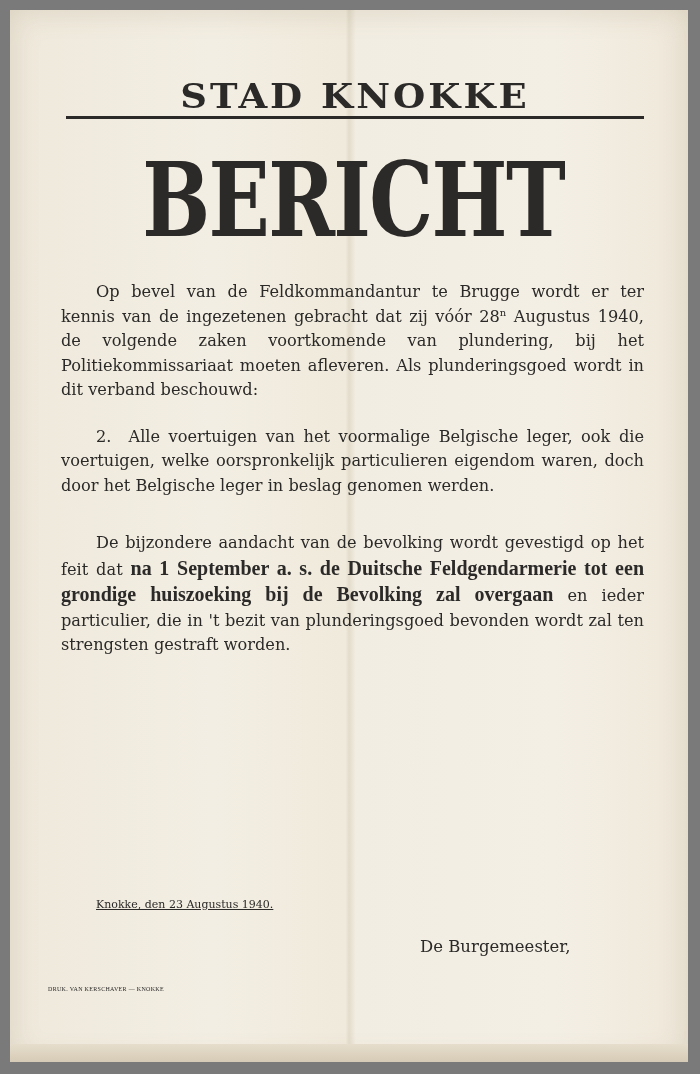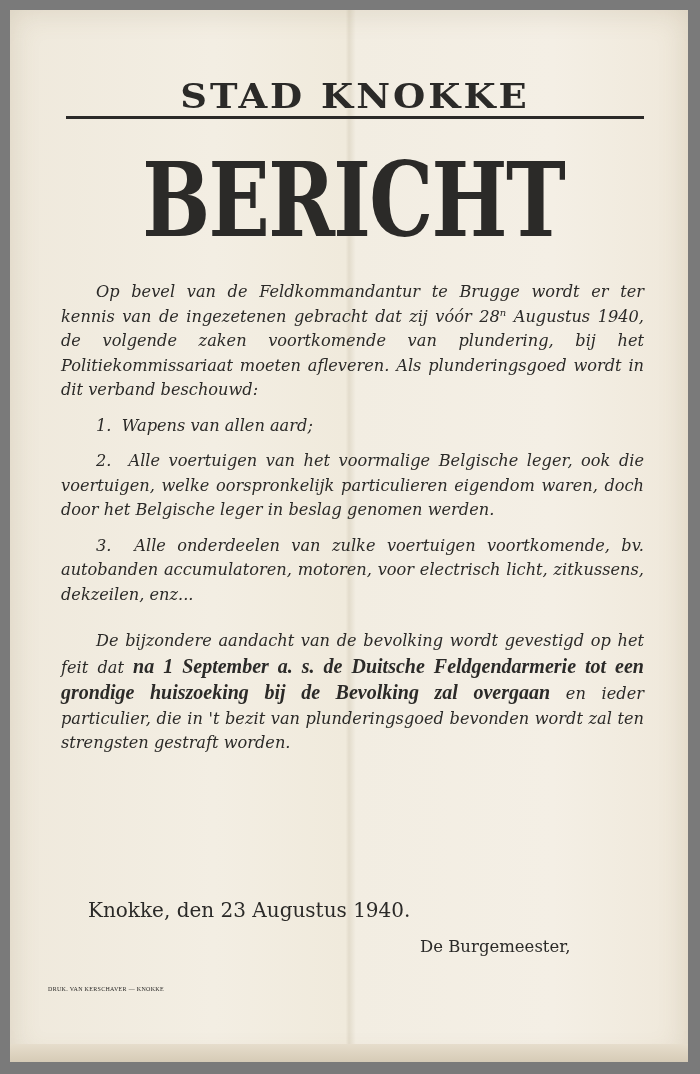--- a/index.html
+++ b/index.html
@@ -11,50 +11,48 @@
     background:linear-gradient(180deg,#e6ddcc,#d6cbb6);}
   .ink{color:#2b2a28;}
   .title1{position:absolute;left:66px;top:74px;width:578px;text-align:center;
     font-family:"DejaVu Serif",serif;font-weight:bold;font-size:37px;letter-spacing:3px;
     transform:scaleY(0.9);}
   .rule{position:absolute;left:66px;top:116px;width:578px;height:3px;background:#2b2a28;}
   .title2{position:absolute;left:100px;top:145px;width:470px;text-align:center;
     font-family:"DejaVu Serif",serif;font-weight:bold;font-size:98px;letter-spacing:-2px;
     line-height:110px;transform:scaleX(0.82) scaleY(1.05);}
   .body{position:absolute;left:61px;top:280px;width:583px;
-    font-family:"DejaVu Serif",serif;font-size:16.2px;line-height:24.5px;text-align:justify;font-style:italic;}
+    font-family:"DejaVu Serif",serif;font-size:16.2px;line-height:24.5px;text-align:justify;}
   .body p{margin:0;}
   .indent{text-indent:35px;}
   .gap{height:11px;}
   .bold{font-weight:bold;font-family:"Liberation Serif",serif;font-size:20px;}
   .sup{font-size:10px;vertical-align:super;line-height:0;}
-  .date{position:absolute;left:88px;top:898px;font-family:"DejaVu Serif",serif;font-size:20px;}
+  .date{position:absolute;left:96px;top:898px;font-family:"DejaVu Serif",serif;font-size:11px;text-decoration:underline;}
   .sig{position:absolute;left:420px;top:934px;width:200px;text-align:left;
     font-family:"DejaVu Serif",serif;font-size:16.5px;line-height:26px;}
   .printer{position:absolute;left:48px;top:986px;font-family:"Liberation Serif",serif;font-size:6px;letter-spacing:0.3px;}
 </style>
 </head>
 <body>
 
 <div class="paper">
   <div class="bottom-fold"></div>
 </div>
 
 <div class="title1 ink">STAD KNOKKE</div>
 <div class="rule"></div>
 <div class="title2 ink">BERICHT</div>
 
 <div class="body ink">
   <p class="indent"><span>Op bevel van de Feldkommandantur te Brugge wordt er ter kennis van de ingezetenen gebracht dat zij vóór 28</span><span class="sup">n</span><span> Augustus 1940, de volgende zaken voortkomende van plundering, bij het Politiekommissariaat moeten afleveren. Als plunderingsgoed wordt in dit verband beschouwd:</span></p>
   <div class="gap"></div>
-  <p class="indent"><span>1.</span>&nbsp; <span>Wapens van allen aard;</span></p>
   <div class="gap"></div>
   <p class="indent"><span>2.</span>&nbsp; <span>Alle voertuigen van het voormalige Belgische leger, ook die voertuigen, welke oorspronkelijk particulieren eigendom waren, doch door het Belgische leger in beslag genomen werden.</span></p>
   <div class="gap"></div>
-  <p class="indent"><span>3.</span>&nbsp; <span>Alle onderdeelen van zulke voertuigen voortkomende, bv. autobanden accumulatoren, motoren, voor electrisch licht, zitkussens, dekzeilen, enz...</span></p>
   <div class="gap"></div>
   <div class="gap"></div>
   <p class="indent"><span>De bijzondere aandacht van de bevolking wordt gevestigd op het feit dat </span><span class="bold">na 1 September a. s. de Duitsche Feldgendarmerie tot een grondige huiszoeking bij de Bevolking zal overgaan</span><span> en ieder particulier, die in 't bezit van plunderingsgoed bevonden wordt zal ten strengsten gestraft worden.</span></p>
 </div>
 
 <div class="date ink">Knokke, den 23 Augustus 1940.</div>
 
 <div class="sig ink">
   <div>De Burgemeester,</div>
 </div>

